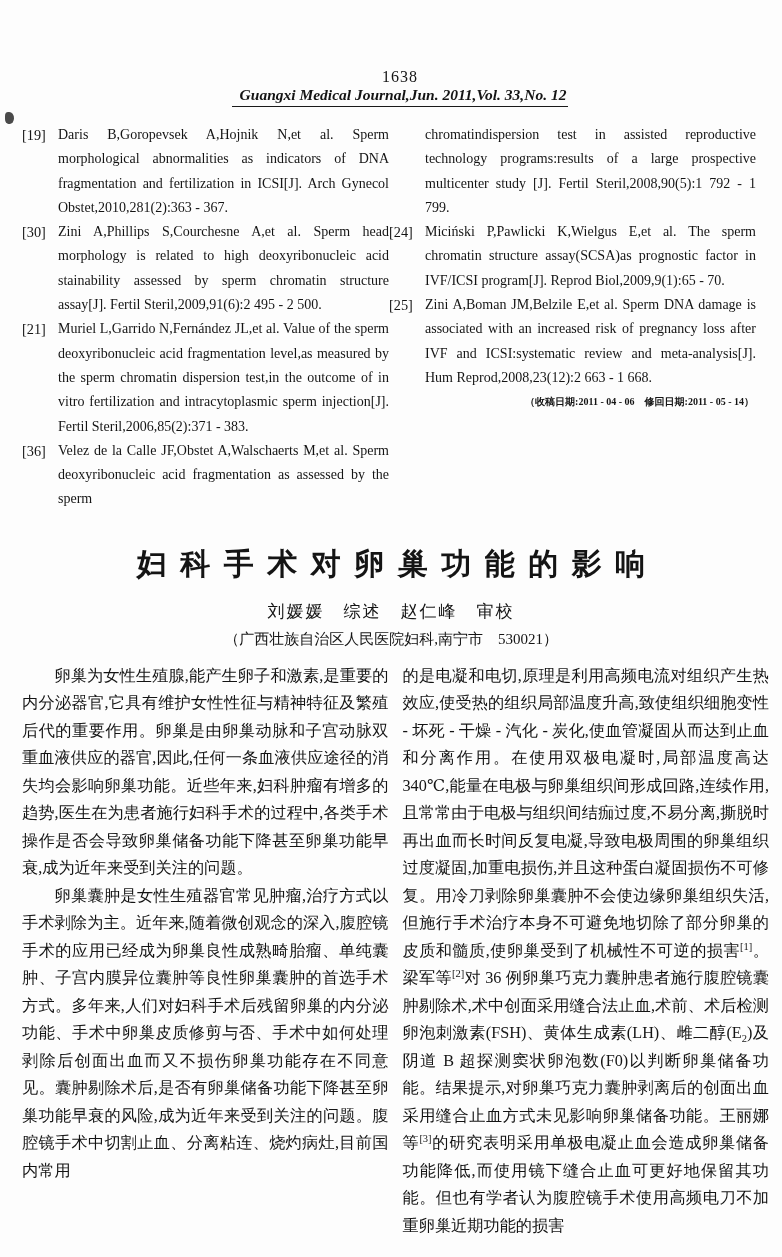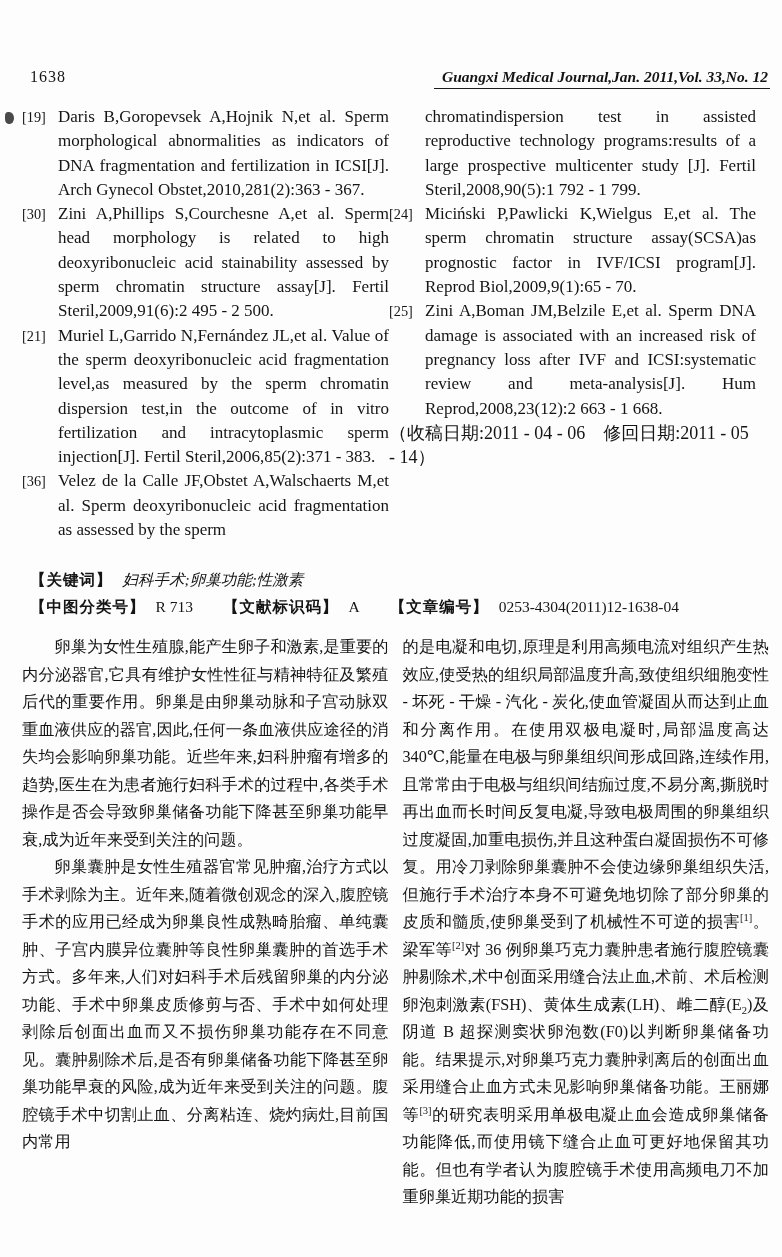--- a/index.html
+++ b/index.html
@@ -7,31 +7,31 @@
     width:782px;height:1257px;position:relative;background:#fdfdfd;
     font-family:"Liberation Serif","DejaVu Serif",serif;
     color:#141414;overflow:hidden;
   }
   .page{position:relative;width:782px;height:1257px;background:#fdfdfd;}
 
   
   .speck{position:absolute;left:5px;top:44px;width:9px;height:12px;background:#2a2a2a;border-radius:40% 60% 55% 45%;opacity:.85;}
 
   
-  .page-header{display:flex;justify-content:space-between;align-items:flex-start;margin:68px 12px 0 30px;}
+  .page-header{display:flex;justify-content:space-between;align-items:center;margin:68px 12px 0 30px;flex-direction:column;}
   .page-num{font-size:16px;letter-spacing:1px;}
   .journal-cite{font-style:italic;font-size:15.5px;font-weight:600;border-bottom:1.6px solid #1a1a1a;padding:0 2px 2px 8px;}
 
   
   .refs{display:flex;margin:16px 13px 0 22px;}
   .refs-col{width:367px;}
   .ref{display:flex;}
   .ref-num{flex:none;width:36px;font-size:14.3px;line-height:24.3px;}
-  .ref-text{flex:1;margin:0;font-size:17px;line-height:24.3px;text-align:justify;}
-  .dates-note{font-size:18px;line-height:24.3px;text-align:left;padding-right:2px;}
+  .ref-text{flex:1;margin:0;font-size:14px;line-height:24.3px;text-align:justify;}
+  .dates-note{font-size:10px;line-height:24.3px;text-align:right;padding-right:2px;font-weight:bold;}
 
   
   .title-block{text-align:center;margin-top:32px;}
   .article-title{
     margin:0;font-size:30px;font-weight:700;letter-spacing:.45em;text-indent:.45em;
     font-family:"Liberation Serif","DejaVu Serif",serif;
   }
   .authors{margin-top:15px;font-size:17px;letter-spacing:2px;}
   .affiliation{margin-top:7px;font-size:15px;}
 
@@ -56,21 +56,21 @@
 </style>
 </head>
 <body>
 
 <div class="page">
 
   <div class="speck"></div>
 
   <header class="page-header">
     <span class="page-num">1638</span>
-    <span class="journal-cite">Guangxi Medical Journal,Jan. 2011,Vol. 33,No. 12</span>
+    <span class="journal-cite">Guangxi Medical Journal,Jun. 2011,Vol. 33,No. 12</span>
   </header>
 
   <section class="refs">
     <div class="refs-col">
       <div class="ref">
         <span class="ref-num">[19]</span>
         <p class="ref-text">Daris B,Goropevsek A,Hojnik N,et al. Sperm morphological abnormalities as indicators of DNA fragmentation and fertilization in ICSI[J]. Arch Gynecol Obstet,2010,281(2):363 - 367.</p>
       </div>
       <div class="ref">
         <span class="ref-num">[30]</span>
@@ -95,29 +95,26 @@
         <p class="ref-text">Miciński P,Pawlicki K,Wielgus E,et al. The sperm chromatin structure assay(SCSA)as prognostic factor in IVF/ICSI program[J]. Reprod Biol,2009,9(1):65 - 70.</p>
       </div>
       <div class="ref">
         <span class="ref-num">[25]</span>
         <p class="ref-text">Zini A,Boman JM,Belzile E,et al. Sperm DNA damage is associated with an increased risk of pregnancy loss after IVF and ICSI:systematic review and meta-analysis[J]. Hum Reprod,2008,23(12):2 663 - 1 668.</p>
       </div>
       <div class="dates-note">（收稿日期:2011 - 04 - 06　修回日期:2011 - 05 - 14）</div>
     </div>
   </section>
 
+  <section class="title-block">
+    <h1 class="article-title">妇科手术对卵巢功能的影响</h1>
+    <div class="authors">刘媛媛　综述　赵仁峰　审校</div>
+    <div class="affiliation">（广西壮族自治区人民医院妇科,南宁市　530021）</div>
+  </section>
 
-  <section class="meta">
-    <div class="meta-line">
-      <span class="meta-label">【关键词】</span><span class="meta-kai">妇科手术;卵巢功能;性激素</span>
-    </div>
-    <div class="meta-line">
-      <span class="meta-label">【中图分类号】</span><span class="meta-val">R 713</span><span class="meta-gap"></span><span class="meta-label">【文献标识码】</span><span class="meta-val">A</span><span class="meta-gap"></span><span class="meta-label">【文章编号】</span><span class="meta-val">0253-4304(2011)12-1638-04</span>
-    </div>
-  </section>
 
   <section class="body-cols">
     <div class="body-col">
       <p class="indent">卵巢为女性生殖腺,能产生卵子和激素,是重要的内分泌器官,它具有维护女性性征与精神特征及繁殖后代的重要作用。卵巢是由卵巢动脉和子宫动脉双重血液供应的器官,因此,任何一条血液供应途径的消失均会影响卵巢功能。近些年来,妇科肿瘤有增多的趋势,医生在为患者施行妇科手术的过程中,各类手术操作是否会导致卵巢储备功能下降甚至卵巢功能早衰,成为近年来受到关注的问题。</p>
       <p class="indent">卵巢囊肿是女性生殖器官常见肿瘤,治疗方式以手术剥除为主。近年来,随着微创观念的深入,腹腔镜手术的应用已经成为卵巢良性成熟畸胎瘤、单纯囊肿、子宫内膜异位囊肿等良性卵巢囊肿的首选手术方式。多年来,人们对妇科手术后残留卵巢的内分泌功能、手术中卵巢皮质修剪与否、手术中如何处理剥除后创面出血而又不损伤卵巢功能存在不同意见。囊肿剔除术后,是否有卵巢储备功能下降甚至卵巢功能早衰的风险,成为近年来受到关注的问题。腹腔镜手术中切割止血、分离粘连、烧灼病灶,目前国内常用</p>
     </div>
     <div class="body-col">
       <p><span>的是电凝和电切,原理是利用高频电流对组织产生热效应,使受热的组织局部温度升高,致使组织细胞变性 - 坏死 - 干燥 - 汽化 - 炭化,使血管凝固从而达到止血和分离作用。在使用双极电凝时,局部温度高达340℃,能量在电极与卵巢组织间形成回路,连续作用,且常常由于电极与组织间结痂过度,不易分离,撕脱时再出血而长时间反复电凝,导致电极周围的卵巢组织过度凝固,加重电损伤,并且这种蛋白凝固损伤不可修复。用冷刀剥除卵巢囊肿不会使边缘卵巢组织失活,但施行手术治疗本身不可避免地切除了部分卵巢的皮质和髓质,使卵巢受到了机械性不可逆的损害</span><sup>[1]</sup><span>。梁军等</span><sup>[2]</sup><span>对 36 例卵巢巧克力囊肿患者施行腹腔镜囊肿剔除术,术中创面采用缝合法止血,术前、术后检测卵泡刺激素(FSH)、黄体生成素(LH)、雌二醇(E</span><sub>2</sub><span>)及阴道 B 超探测窦状卵泡数(F0)以判断卵巢储备功能。结果提示,对卵巢巧克力囊肿剥离后的创面出血采用缝合止血方式未见影响卵巢储备功能。王丽娜等</span><sup>[3]</sup><span>的研究表明采用单极电凝止血会造成卵巢储备功能降低,而使用镜下缝合止血可更好地保留其功能。但也有学者认为腹腔镜手术使用高频电刀不加重卵巢近期功能的损害</span></p>
     </div>
   </section>

